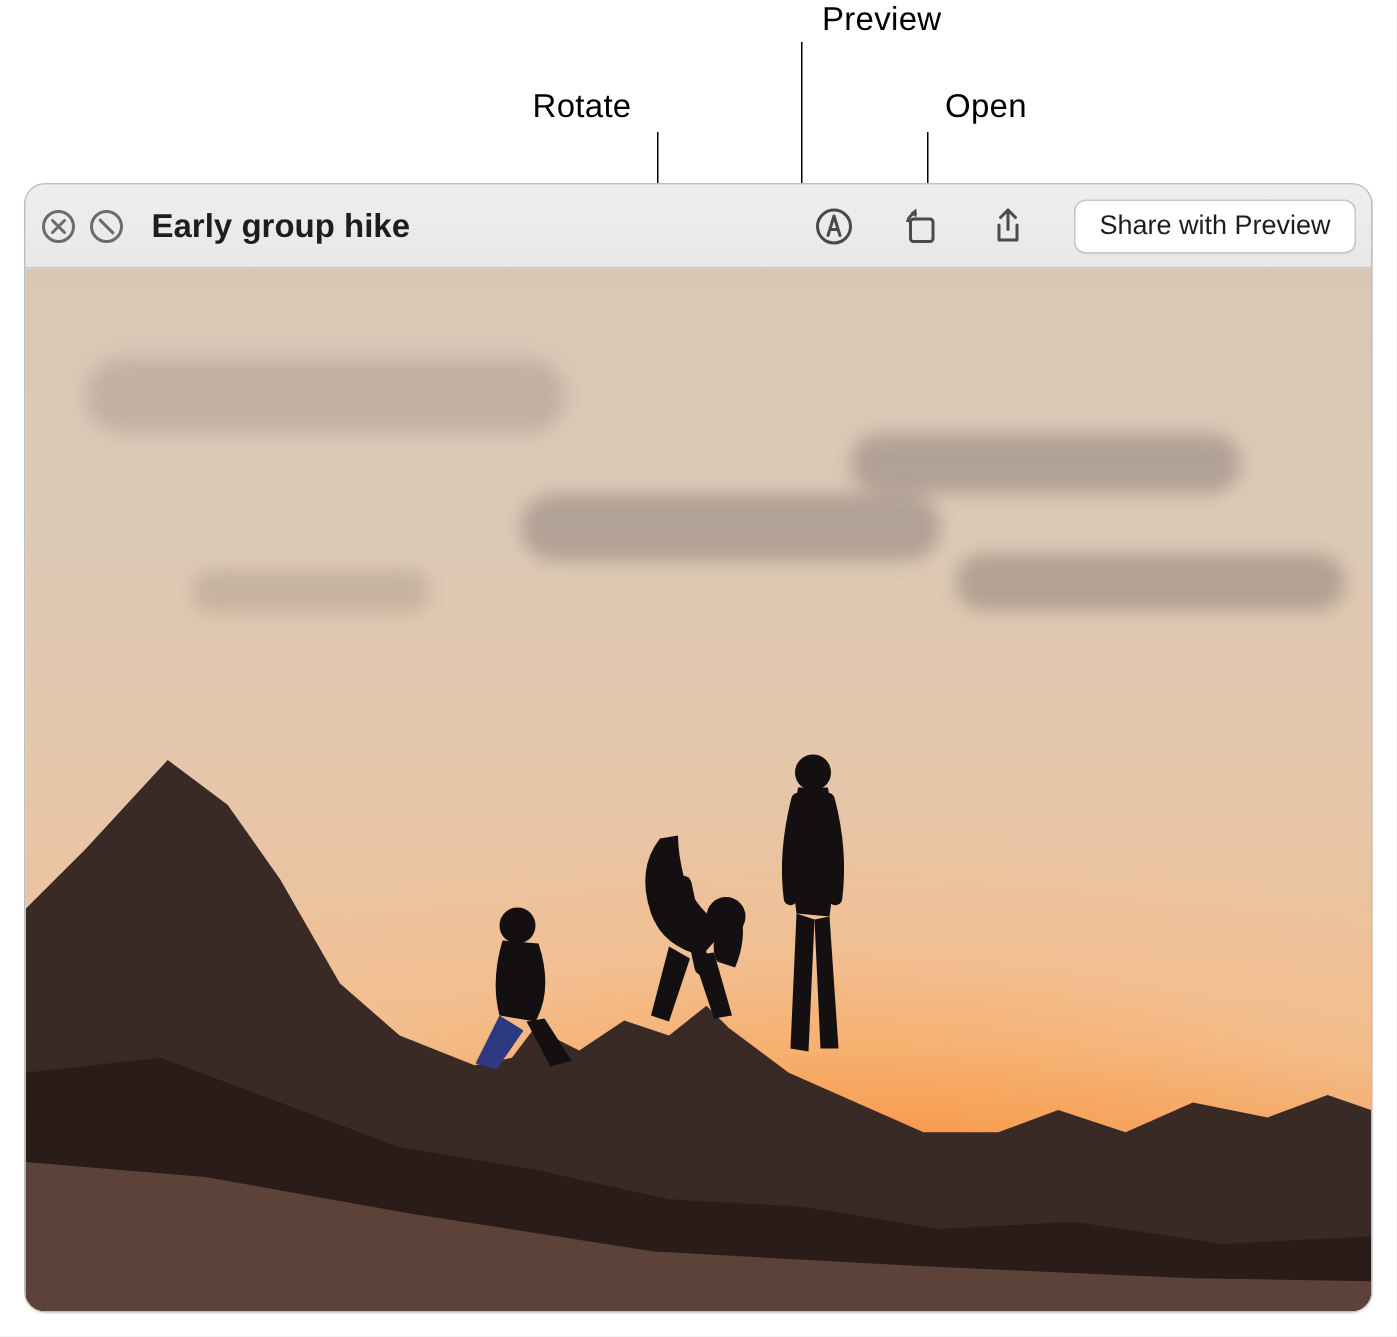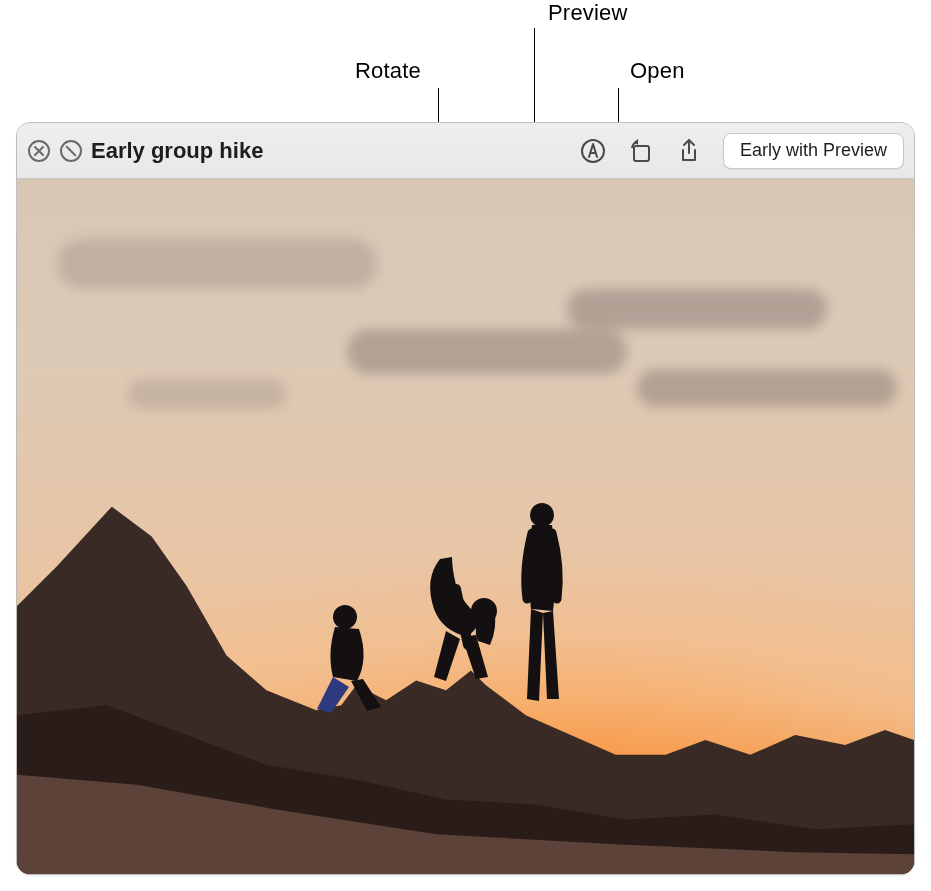--- a/index.html
+++ b/index.html
@@ -39,20 +39,21 @@
       display: flex;
       flex-direction: column;
     }
 
     .ql-toolbar {
       height: 56px;
       flex: 0 0 56px;
       display: flex;
       align-items: center;
       padding: 0 10px;
+      gap: 10px;
       background: linear-gradient(#efeeee, #e9e8e8);
       border-bottom: 1px solid #c9c7c7;
     }
 
     .tb-left { display: flex; align-items: center; gap: 8px; }
     .tb-title {
       font-size: 22px;
       font-weight: 700;
       color: #1d1d1f;
       margin-left: 8px;
@@ -169,21 +170,21 @@
     </div>
 
     <div class="tb-iconbtn">
       <svg viewBox="0 0 28 28" width="28" height="28">
         <path d="M14 3 L14 16" stroke="#4a4a4c" stroke-width="2" stroke-linecap="round"></path>
         <path d="M9 8 L14 3 L19 8" fill="none" stroke="#4a4a4c" stroke-width="2" stroke-linecap="round" stroke-linejoin="round"></path>
         <path d="M8 13 L8 23 L20 23 L20 13" fill="none" stroke="#4a4a4c" stroke-width="2" stroke-linecap="round" stroke-linejoin="round"></path>
       </svg>
     </div>
 
-    <div class="tb-button">Early with Preview</div>
+    <div class="tb-button">Share with Preview</div>
 
   </div>
 
   <div class="ql-content">
     <div class="sky"></div>
 
     <div class="cloud" style="left:330px; top:150px; width:280px; height:45px;"></div>
     <div class="cloud" style="left:550px; top:110px; width:260px; height:40px;"></div>
     <div class="cloud" style="left:40px; top:60px; width:320px; height:50px; opacity:.6;"></div>
     <div class="cloud" style="left:620px; top:190px; width:260px; height:38px;"></div>

